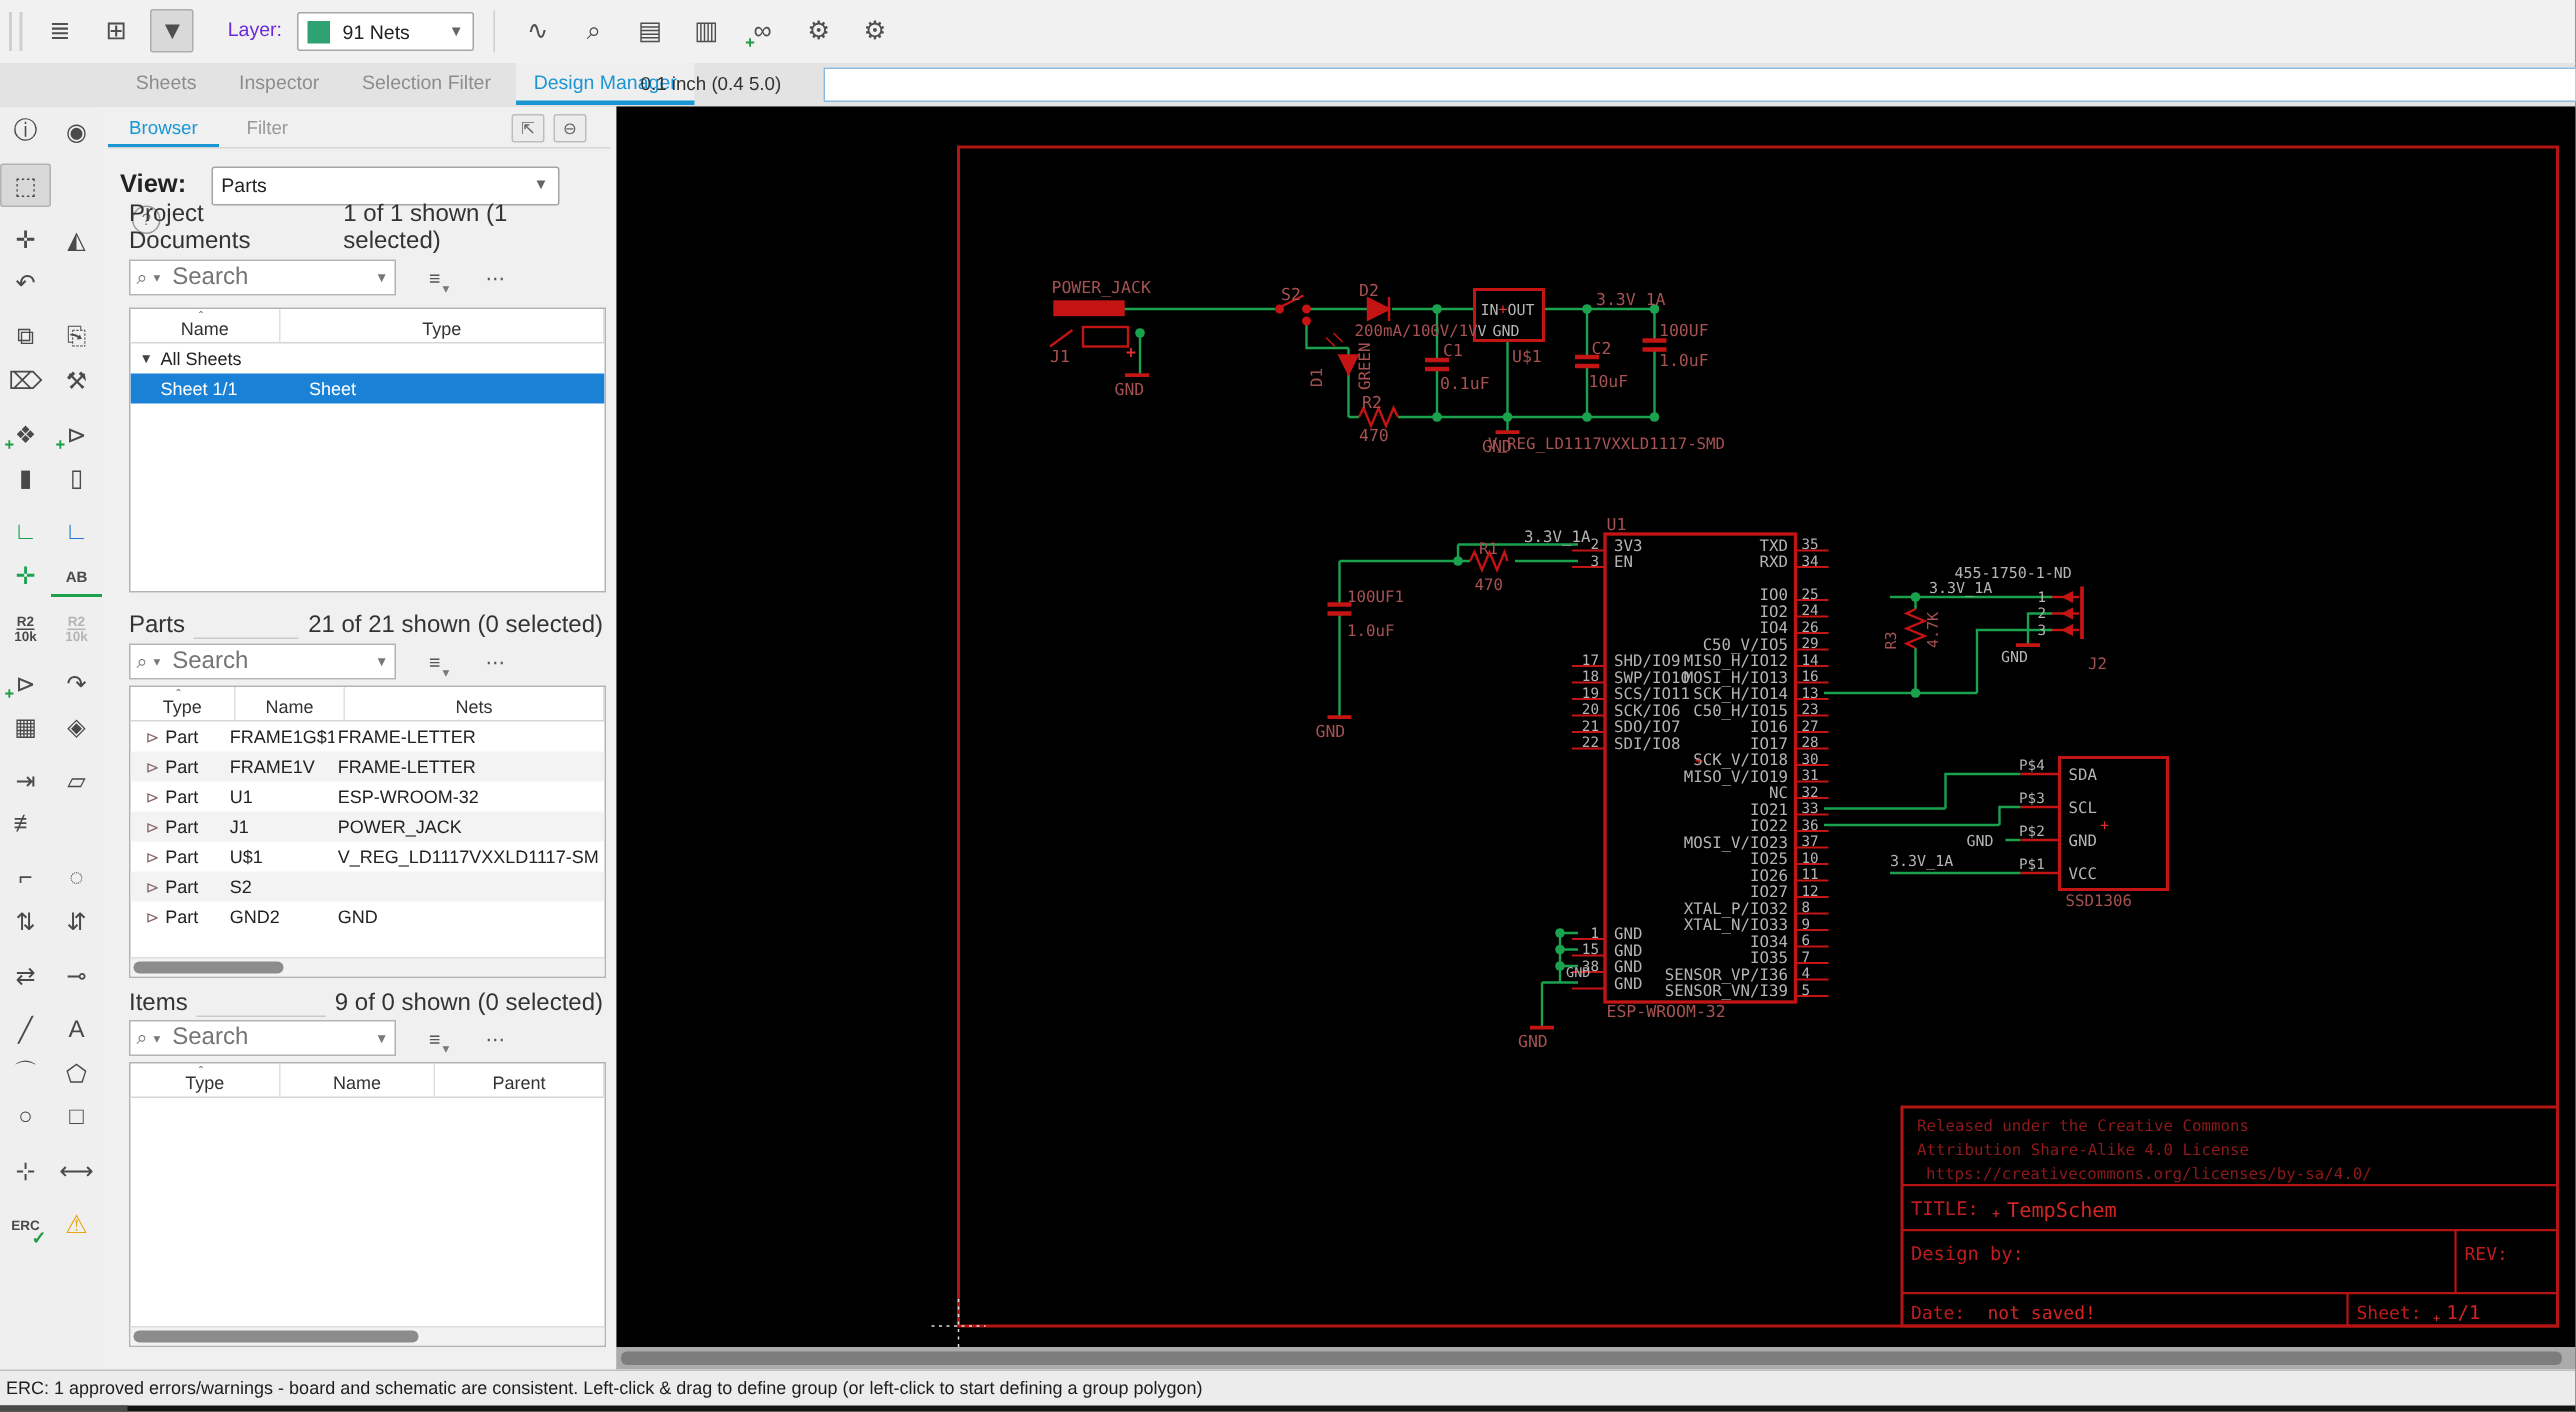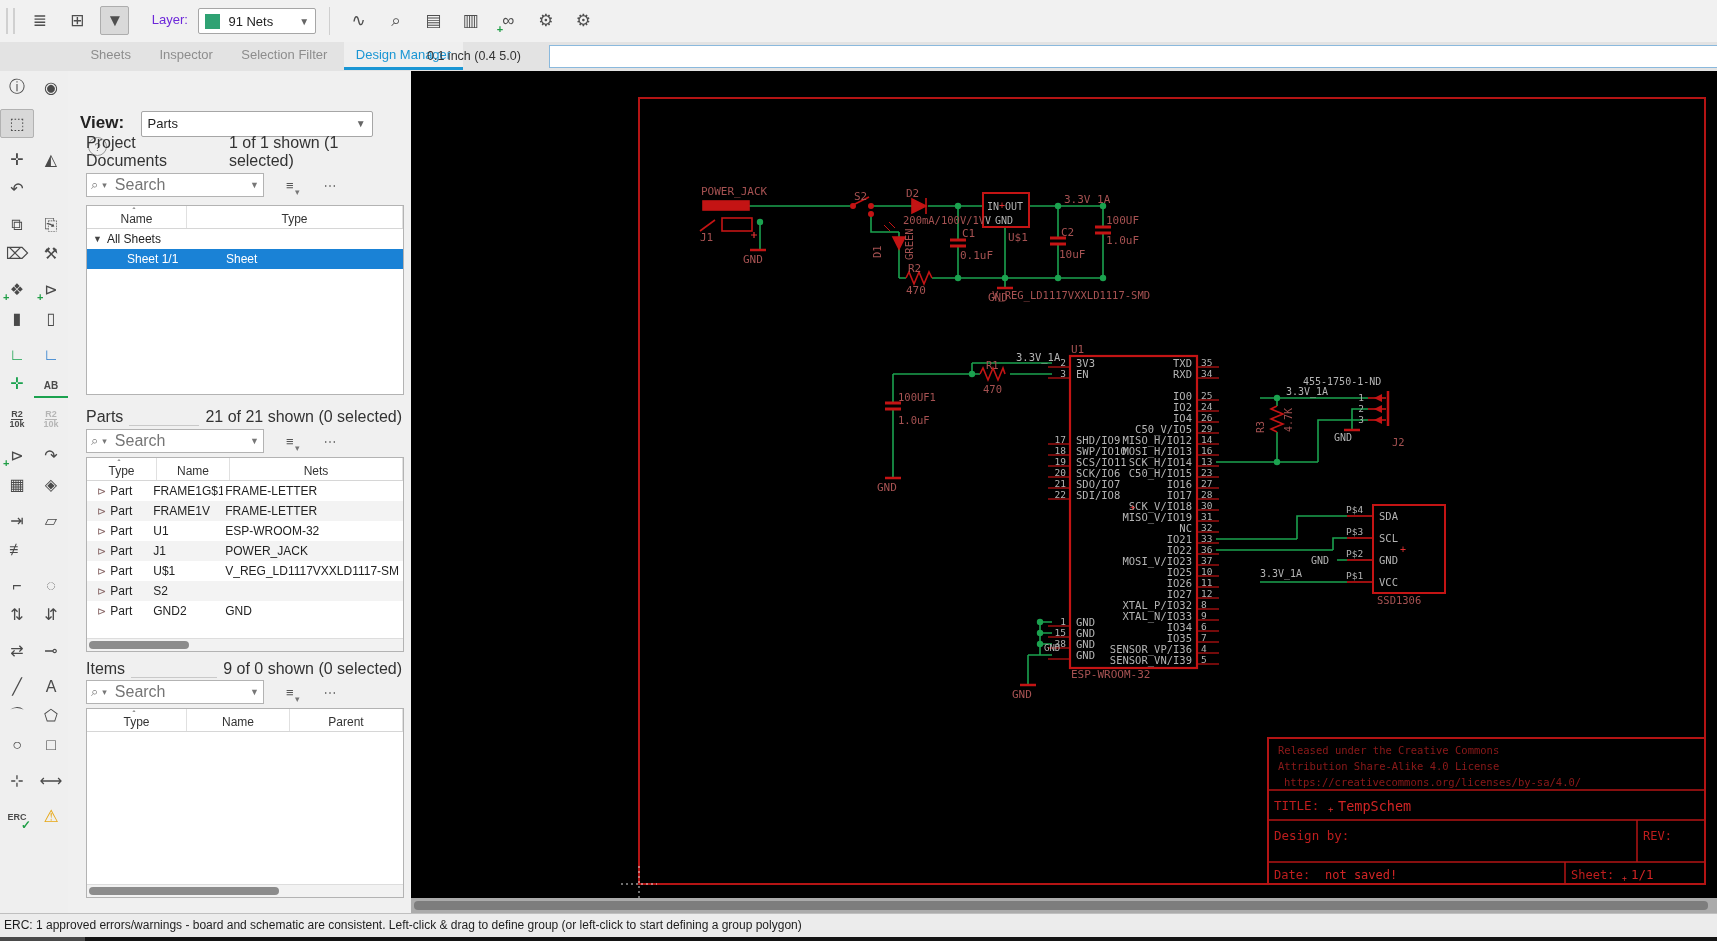--- a/index.html
+++ b/index.html
@@ -169,20 +169,26 @@
     <div class="tli">⬠</div>
     <div class="tli">○</div>
     <div class="tli">□</div>
     <div class="tli sep">⊹</div>
     <div class="tli sep">⟷</div>
     <div class="tli erc sep">ERC<i>✓</i></div>
     <div class="tli warn sep">⚠</div>
   </div>
 
 <div id="panel" class="abs">
+  <div class="abs" style="left:4px;top:3px;width:335px;height:24px;border-bottom:1px solid #d5d5d5">
+    <span class="stab active">Browser</span>
+    <span class="stab">Filter</span>
+    <span class="mini" style="position:absolute;right:44px;top:2px">⇱</span>
+    <span class="mini" style="position:absolute;right:16px;top:2px">⊖</span>
+  </div>
 
   <div class="abs viewrow">
     <b>View:</b>
     <span class="sel">
       <span>Parts</span>
       <span class="car">▼</span>
     </span>
     <span class="help">?</span>
   </div>
 
@@ -209,21 +215,21 @@
       </div>
       <div class="c" style="flex:1">
         <span>Type</span>
       </div>
     </div>
     <div class="trow">
       <span class="tri">▼</span>
       <span>All Sheets</span>
     </div>
     <div class="trow selrow">
-      <div class="c" style="width:93px;padding-left:40px">Sheet 1/1</div>
+      <div class="c" style="width:93px;padding-left:20px">Sheet 1/1</div>
       <div class="c" style="flex:1">Sheet</div>
     </div>
   </div>
 
   <div class="abs sech" style="top:340px">
     <span>Parts</span>
     <span class="ln"></span>
     <span>21 of 21 shown (0 selected)</span>
   </div>
   <div class="abs srow" style="top:357px">

